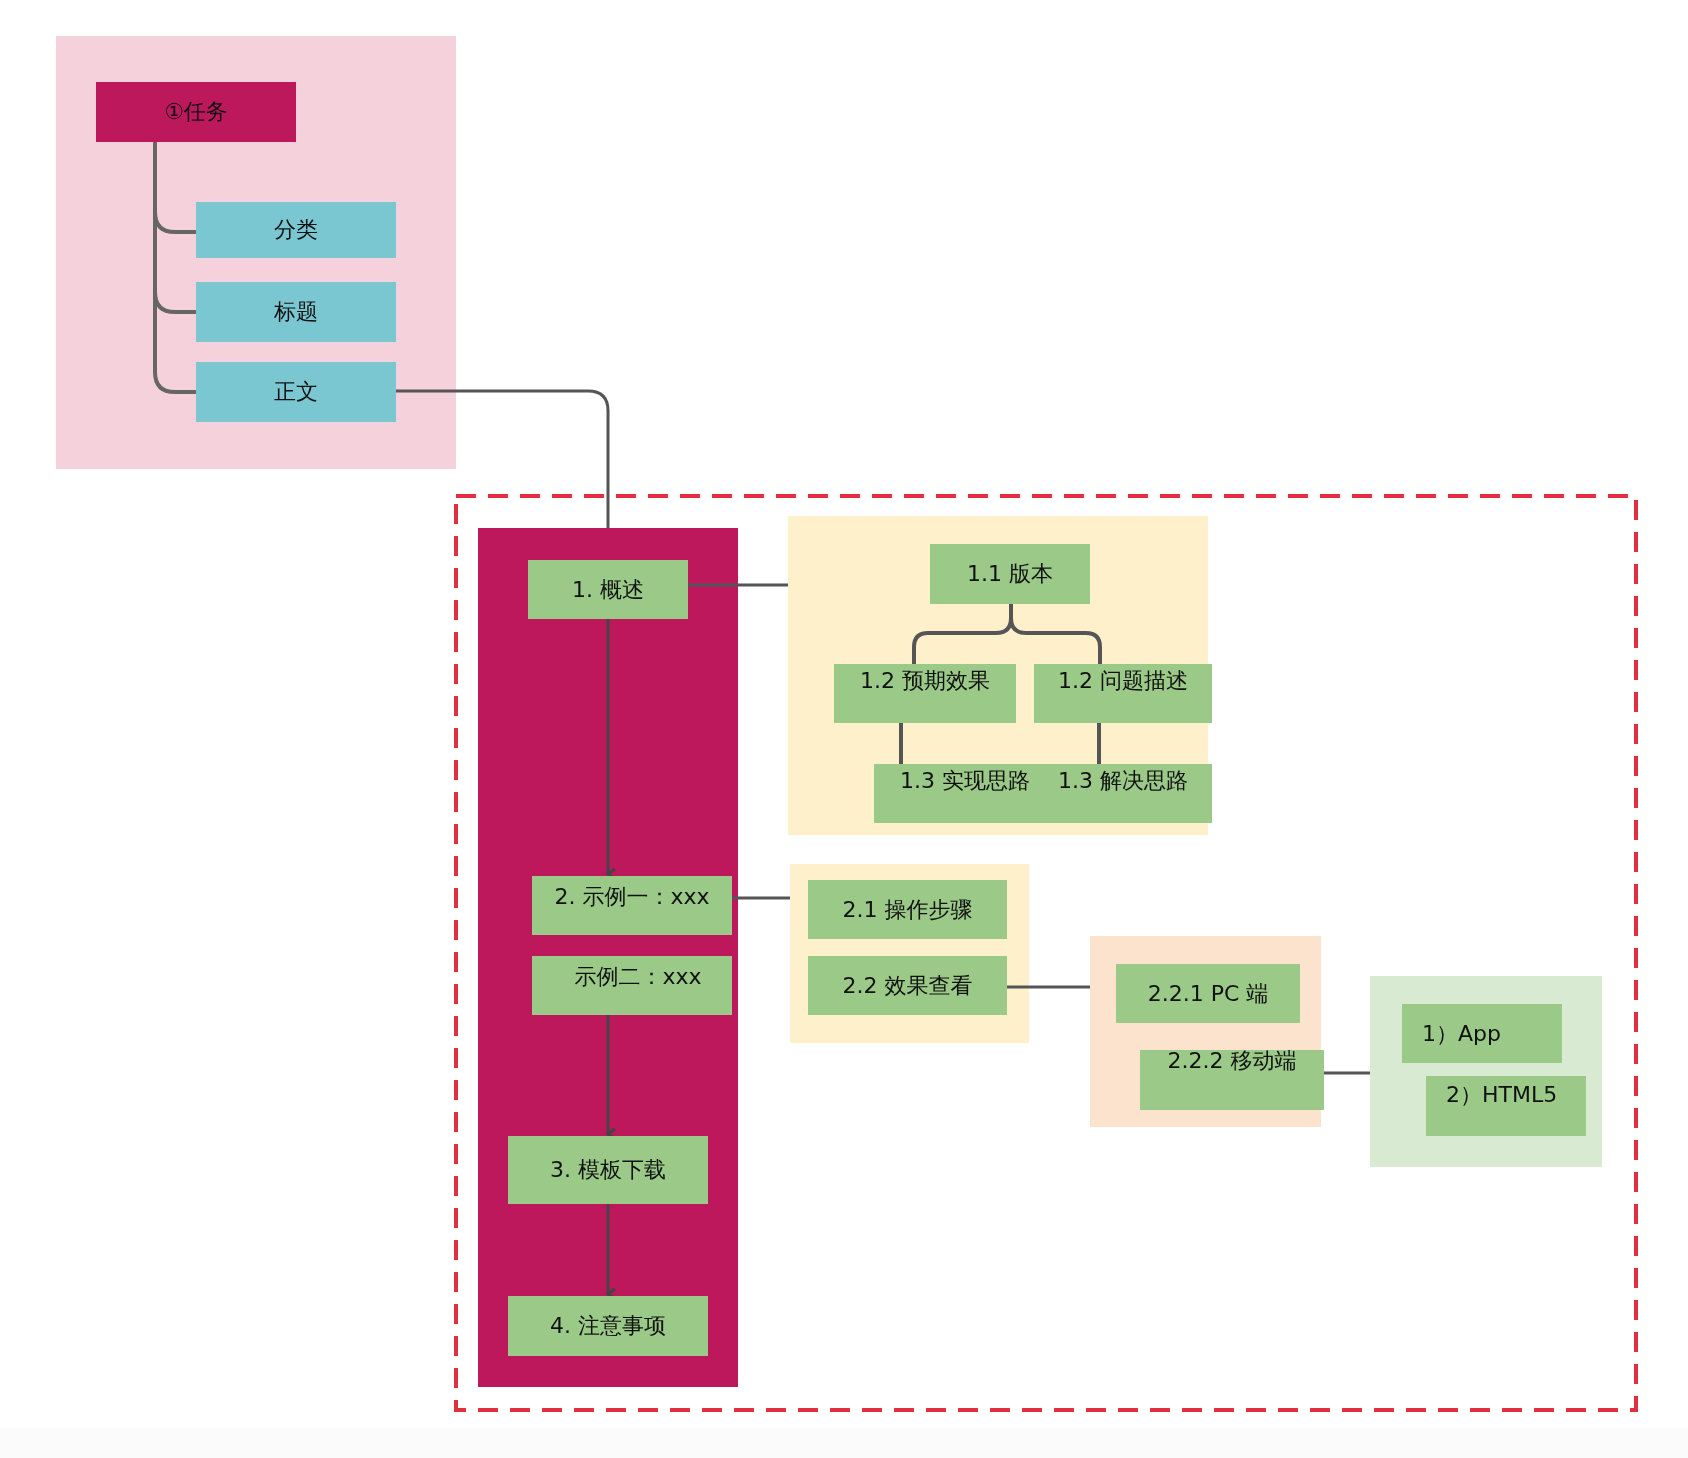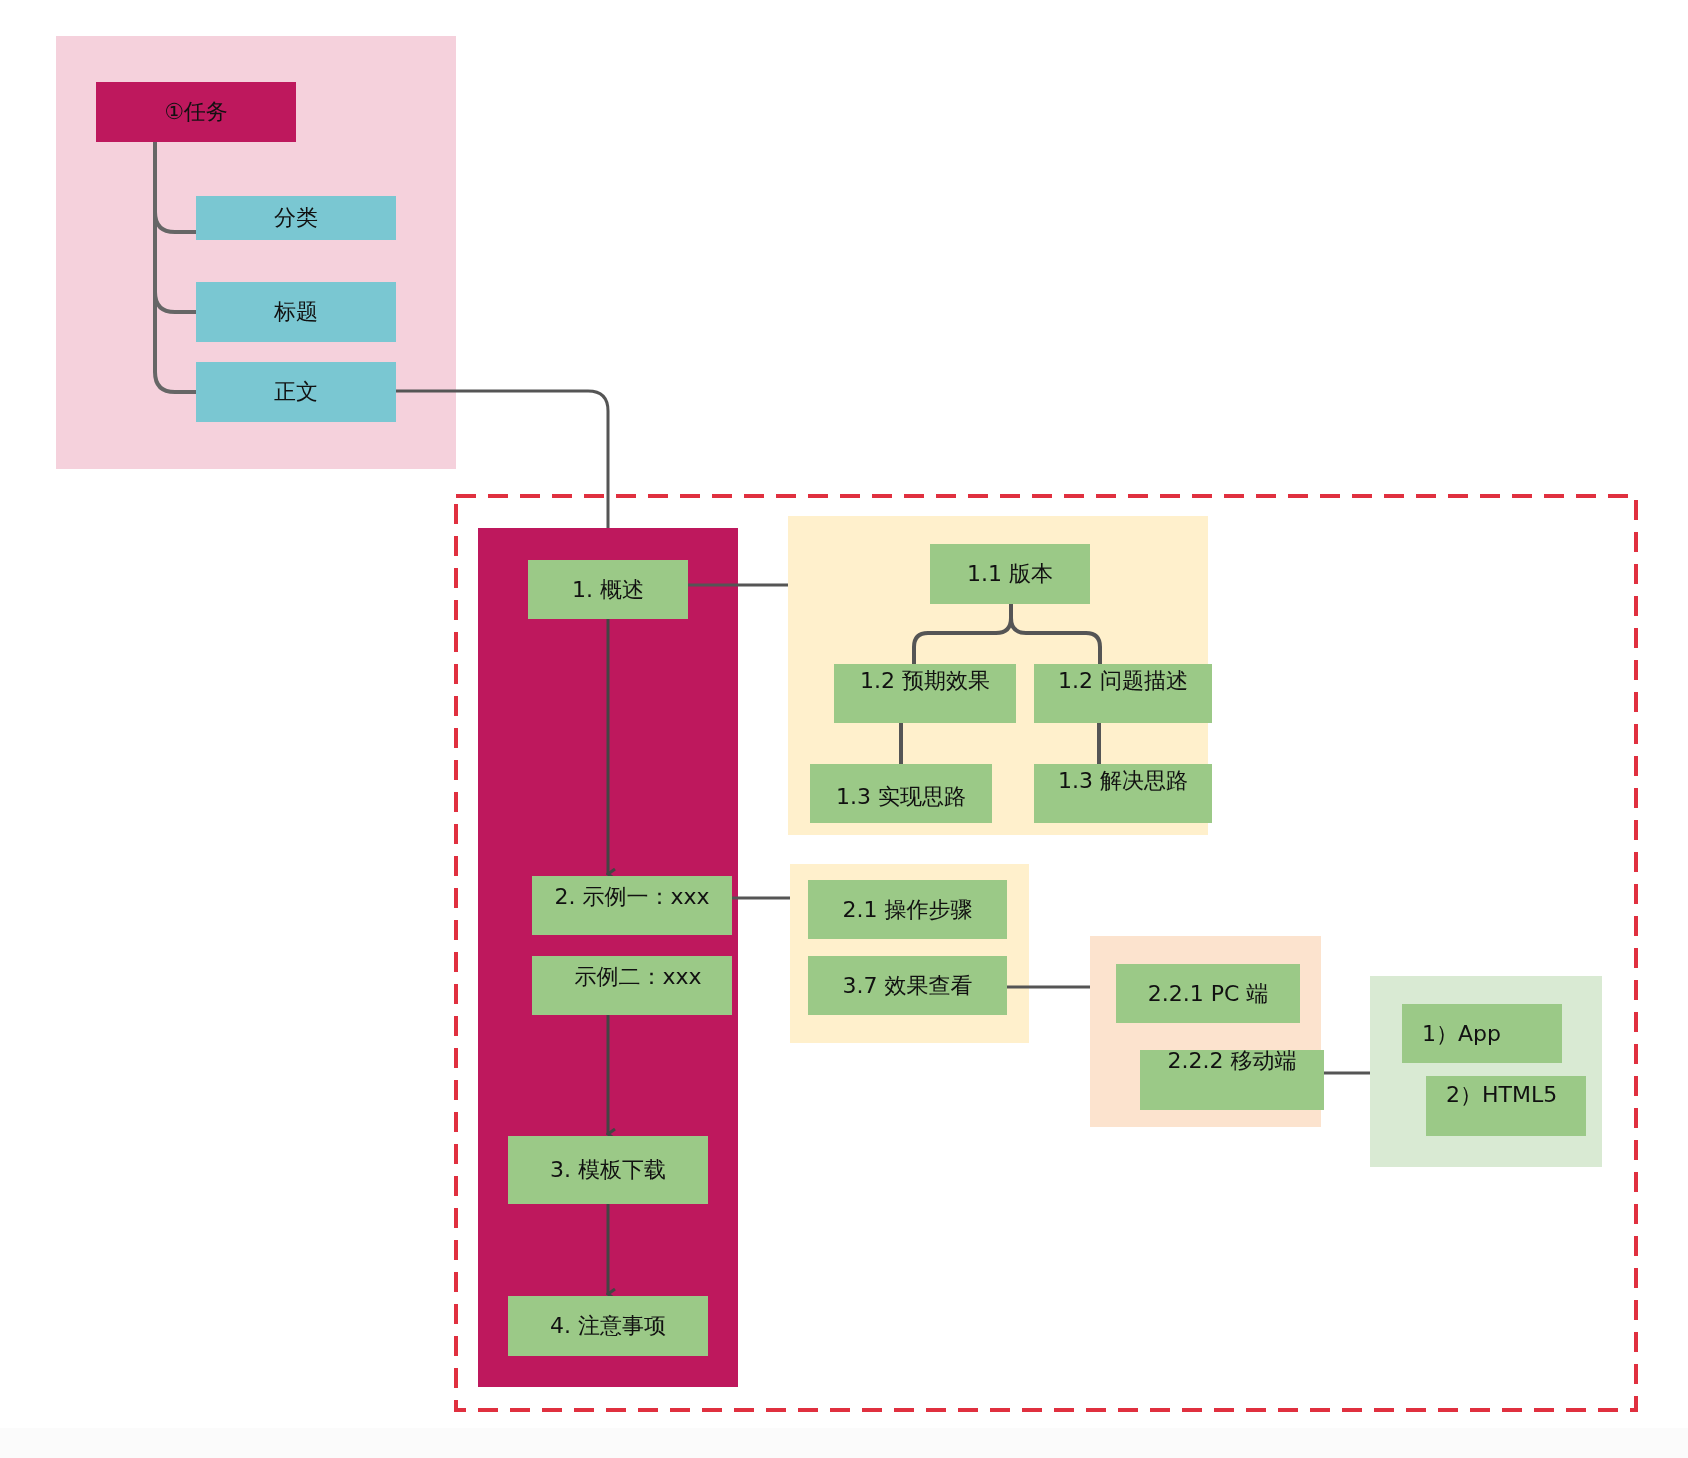--- a/index.html
+++ b/index.html
@@ -67,21 +67,21 @@
   <line x1="1099" y1="723" x2="1099" y2="764" stroke="#555" stroke-width="4"></line>
 
   <line x1="708" y1="898" x2="790" y2="898" stroke="#555" stroke-width="3"></line>
   <line x1="1007" y1="987" x2="1090" y2="987" stroke="#555" stroke-width="3"></line>
   <line x1="1300" y1="1073" x2="1370" y2="1073" stroke="#555" stroke-width="3"></line>
 </svg>
 
 <div class="node center yellow" style="left:96px;top:82px;width:200px;height:60px;">
   <span>①任务</span>
 </div>
-<div class="node center cyan" style="left:196px;top:196px;width:200px;height:44px;">
+<div class="node center cyan" style="left:196px;top:202px;width:200px;height:56px;">
   <span>分类</span>
 </div>
 <div class="node center cyan" style="left:196px;top:282px;width:200px;height:60px;">
   <span>标题</span>
 </div>
 <div class="node center cyan" style="left:196px;top:362px;width:200px;height:60px;">
   <span>正文</span>
 </div>
 
 <div class="node center green" style="left:528px;top:560px;width:160px;height:59px;">
@@ -102,32 +102,32 @@
 
 <div class="node center green" style="left:930px;top:544px;width:160px;height:60px;">
   <span>1.1 版本</span>
 </div>
 <div class="node topish green" style="left:810px;top:664px;width:182px;height:59px;padding-top:6px;">
   <span>1.2 预期效果</span>
 </div>
 <div class="node topish green" style="left:1010px;top:664px;width:178px;height:59px;padding-top:6px;">
   <span>1.2 问题描述</span>
 </div>
-<div class="node topish green" style="left:786px;top:764px;width:182px;height:59px;padding-top:22px;justify-content:center;">
+<div class="node topish green" style="left:850px;top:764px;width:182px;height:59px;padding-top:6px;justify-content:center;">
   <span>1.3 实现思路</span>
 </div>
 <div class="node topish green" style="left:1010px;top:764px;width:178px;height:59px;padding-top:6px;">
   <span>1.3 解决思路</span>
 </div>
 
 <div class="node center green" style="left:808px;top:880px;width:199px;height:59px;">
   <span>2.1 操作步骤</span>
 </div>
 <div class="node center green" style="left:808px;top:956px;width:199px;height:59px;">
-  <span>3.7 效果查看</span>
+  <span>2.2 效果查看</span>
 </div>
 
 <div class="node center green" style="left:1116px;top:964px;width:184px;height:59px;justify-content:center;">
   <span>2.2.1 PC 端</span>
 </div>
 <div class="node topish green" style="left:1116px;top:1050px;width:184px;height:60px;padding-top:0;">
   <span>2.2.2 移动端</span>
 </div>
 
 <div class="node center green" style="left:1402px;top:1004px;width:160px;height:59px;justify-content:flex-start;padding-left:20px;">

